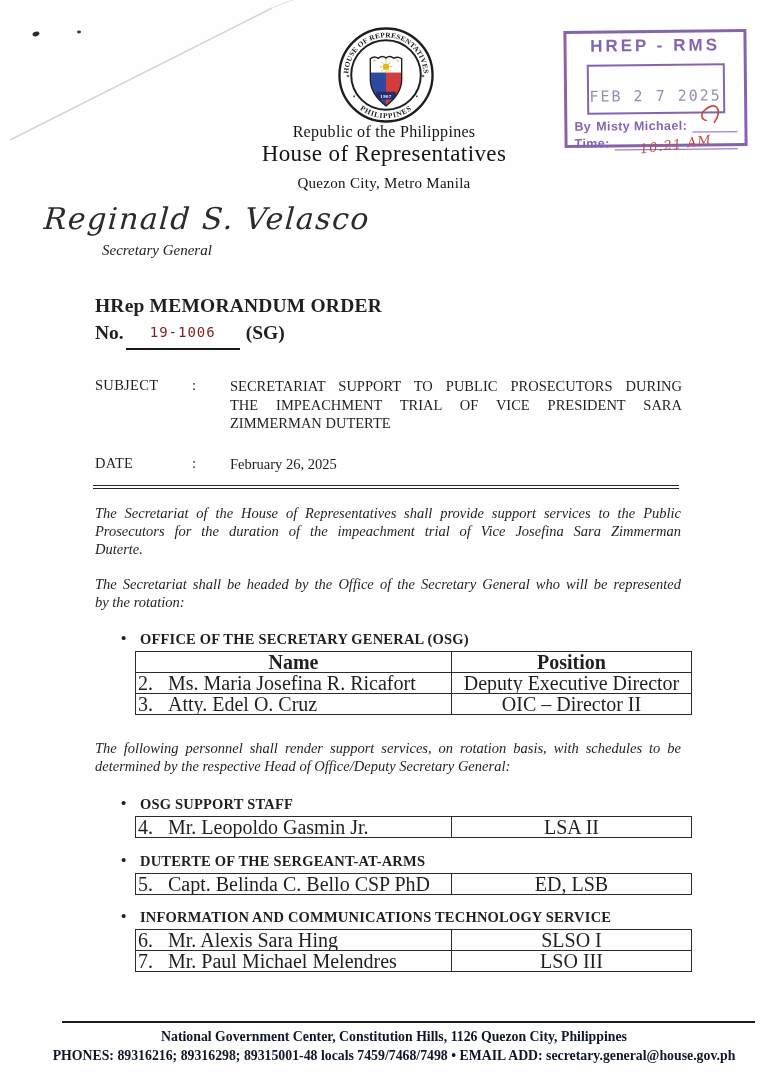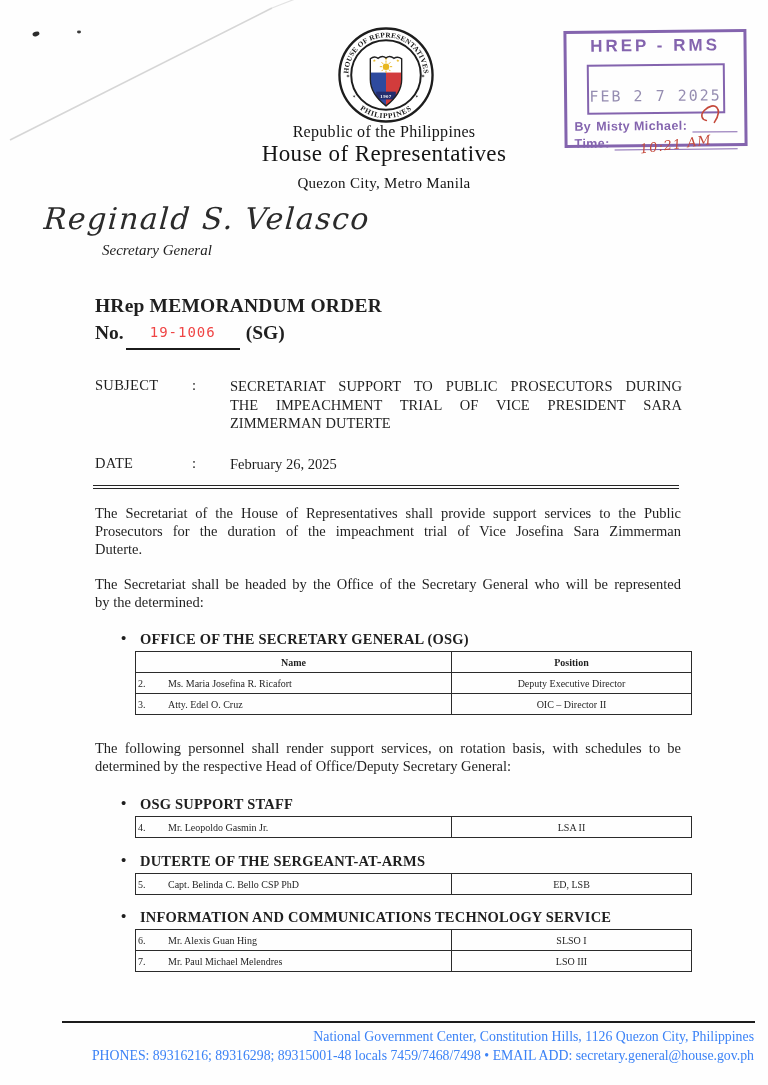--- a/index.html
+++ b/index.html
@@ -49,56 +49,56 @@
   .sig-name{left:44px;top:201px;font-family:"DejaVu Serif",serif;font-style:italic;font-size:30px;
             letter-spacing:1.5px;color:#2b2b2b;transform:skewX(-4deg);}
   .sig-title{left:102px;top:242px;font-style:italic;font-size:15px;color:#222;}
 
   
   .memo-title{left:95px;top:295px;font-size:19.5px;font-weight:bold;letter-spacing:.2px;}
   .memo-no{left:95px;top:319px;font-size:19.5px;font-weight:bold;line-height:28px;}
   .no-underline{display:inline-block;width:114px;border-bottom:2px solid #1b1b1b;text-align:center;
                 margin:0 6px 0 2px;vertical-align:baseline;}
   .no-value{font-family:"DejaVu Sans Mono","Liberation Mono",monospace;font-weight:normal;
-            font-size:14px;color:#ef4444;letter-spacing:1px;position:relative;top:-2px;}
+            font-size:14px;color:#7f1d1d;letter-spacing:1px;position:relative;top:-2px;}
 
   
   .meta{left:95px;width:590px;font-size:14.5px;}
   .meta .label{position:absolute;left:0;top:0;letter-spacing:.3px;}
   .meta .colon{position:absolute;left:97px;top:0;}
   .meta .value{position:absolute;left:135px;top:0;width:452px;line-height:18.5px;}
   .m-subject{top:377px;}
   .m-date{top:455px;}
 
   .jline{text-align:justify;text-align-last:justify;}
   .jlast{text-align:left;}
 
   .double-rule{left:93px;top:485px;width:586px;height:2.2px;
                border-top:1.6px solid #262626;border-bottom:1.6px solid #262626;}
 
   
-  .para{left:95px;width:586px;font-size:14.5px;line-height:18px;}
+  .para{left:95px;width:586px;font-size:14.5px;line-height:18px;font-style:italic;}
   .p1{top:504px;} .p2{top:575px;} .p3{top:739px;}
 
   
   .section{left:95px;width:590px;}
   .s1{top:630px;} .s2{top:795px;} .s3{top:852px;} .s4{top:908px;}
   .sec-head{font-weight:bold;font-size:14.5px;letter-spacing:.2px;padding-left:45px;position:relative;line-height:18px;}
   .bullet{position:absolute;left:26px;top:-1px;font-size:15px;}
   table.roster{border-collapse:collapse;margin:3px 16px 0 40px;width:546px;table-layout:fixed;
-               font-size:10px;border:1.6px solid #2b2b2b;}
+               font-size:20px;border:1.6px solid #2b2b2b;}
   table.roster td{border:1px solid #2b2b2b;height:20px;padding:0 2px;line-height:19px;overflow:hidden;white-space:nowrap;}
   td.c-name{width:311px;padding-left:34px;}
   td.c-pos{width:235px;text-align:center;}
   tr.thead td{font-weight:bold;text-align:center;padding-left:2px;}
   .num{display:inline-block;width:30px;}
 
   
   .footer-rule{left:62px;top:1021px;width:693px;border-top:2px solid #1c1c1c;}
-  .footer-line{left:34px;top:1027px;width:720px;text-align:right;font-size:13.8px;line-height:19px;color:#3b82f6;}
+  .footer-line{left:34px;top:1027px;width:720px;text-align:center;font-size:13.8px;line-height:19px;color:#0f172a;font-weight:bold;}
   .fl2{top:1046px;}
 </style>
 </head>
 <body>
 
 <div class="page">
 
   <svg class="crease" width="320" height="160">
     <line x1="10" y1="140" x2="272" y2="8" stroke="#d6d6d6" stroke-width="1.6"></line>
     <line x1="272" y1="8" x2="308" y2="-6" stroke="#e3e3e3" stroke-width="1.2"></line>
@@ -206,21 +206,21 @@
 
   <div class="abs double-rule"></div>
 
   <div class="abs para p1">
     <div class="jline">The Secretariat of the House of Representatives shall provide support services to the Public</div>
     <div class="jline">Prosecutors for the duration of the impeachment trial of Vice Josefina Sara Zimmerman</div>
     <div class="jlast">Duterte.</div>
   </div>
   <div class="abs para p2">
     <div class="jline">The Secretariat shall be headed by the Office of the Secretary General who will be represented</div>
-    <div class="jlast">by the determined:</div>
+    <div class="jlast">by the rotation:</div>
   </div>
 
   <div class="abs section s1">
     <div class="sec-head">
       <span class="bullet">•</span>
       <span>OFFICE OF THE SECRETARY GENERAL (OSG)</span>
     </div>
     <table class="roster">
       <tbody>
           <tr class="thead">
@@ -275,21 +275,21 @@
   </div>
 
   <div class="abs section s4">
     <div class="sec-head">
       <span class="bullet">•</span>
       <span>INFORMATION AND COMMUNICATIONS TECHNOLOGY SERVICE</span>
     </div>
     <table class="roster">
       <tbody>
           <tr>
-        <td class="c-name"><span class="num">6.</span><span>Mr. Alexis Guan Hing</span></td>
+        <td class="c-name"><span class="num">6.</span><span>Mr. Alexis Sara Hing</span></td>
         <td class="c-pos">SLSO I</td>
       </tr>
       <tr>
         <td class="c-name"><span class="num">7.</span><span>Mr. Paul Michael Melendres</span></td>
         <td class="c-pos">LSO III</td>
       </tr>
     </tbody>
       </table>
   </div>
 

